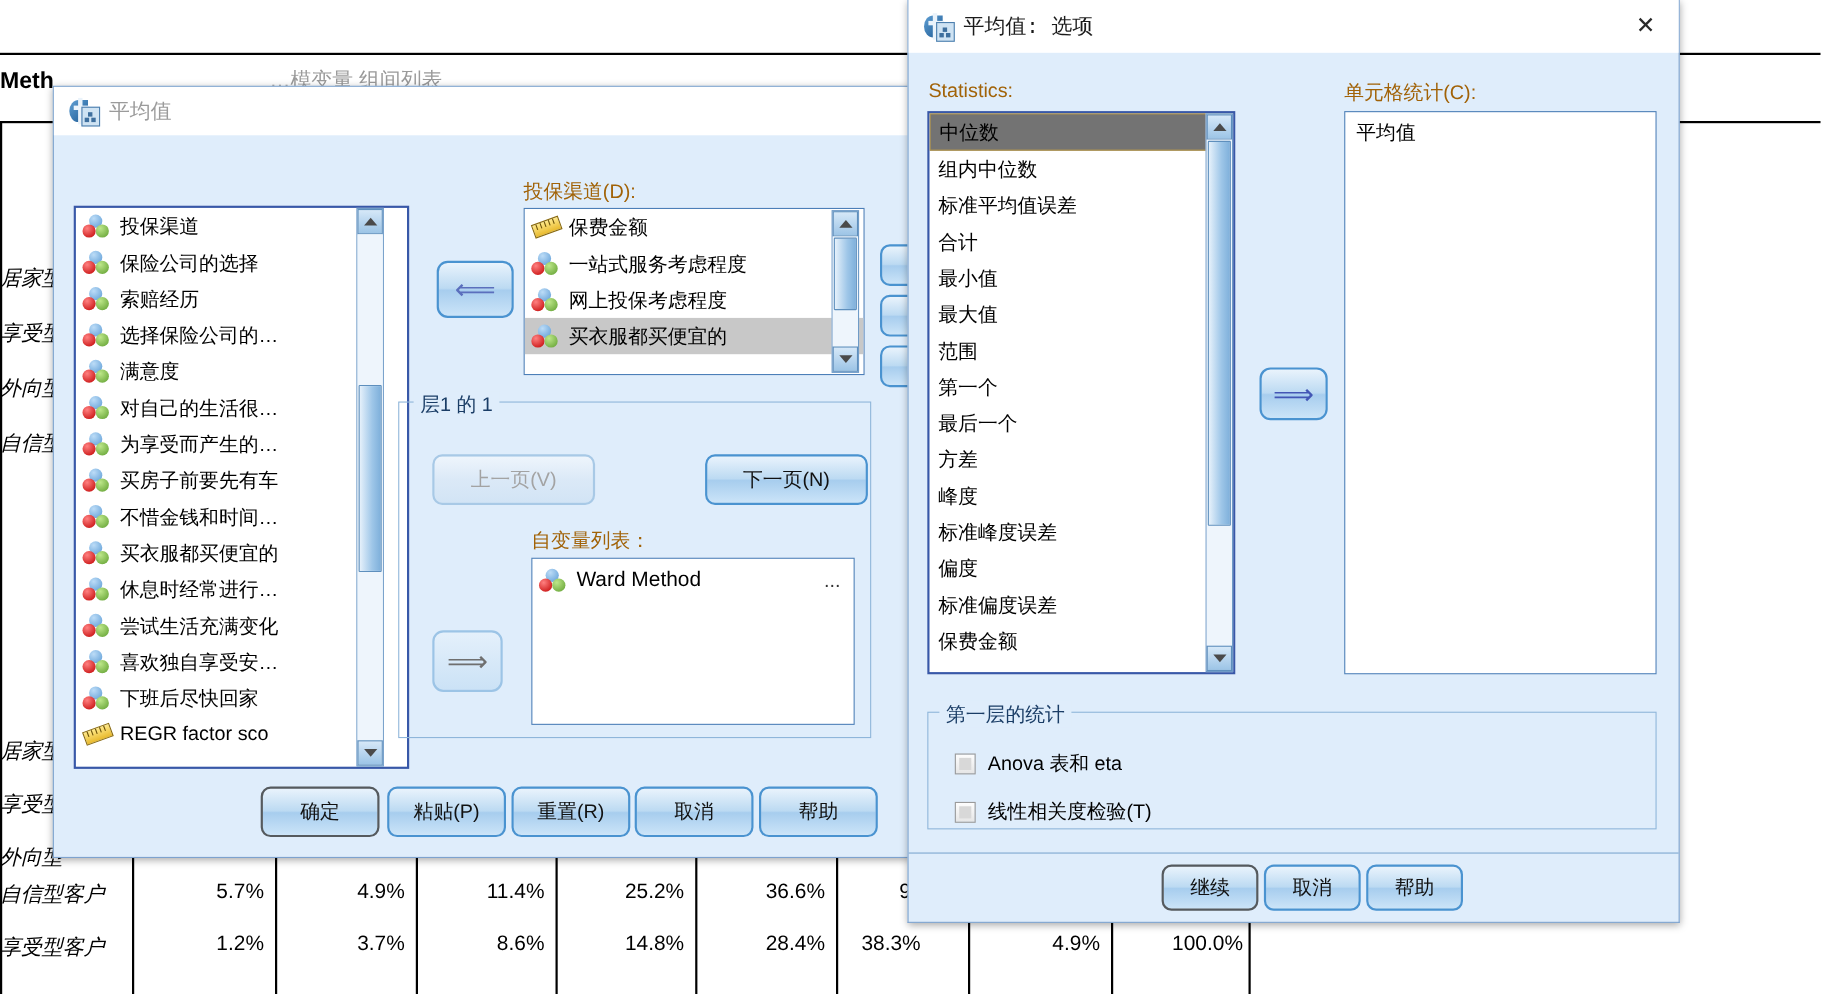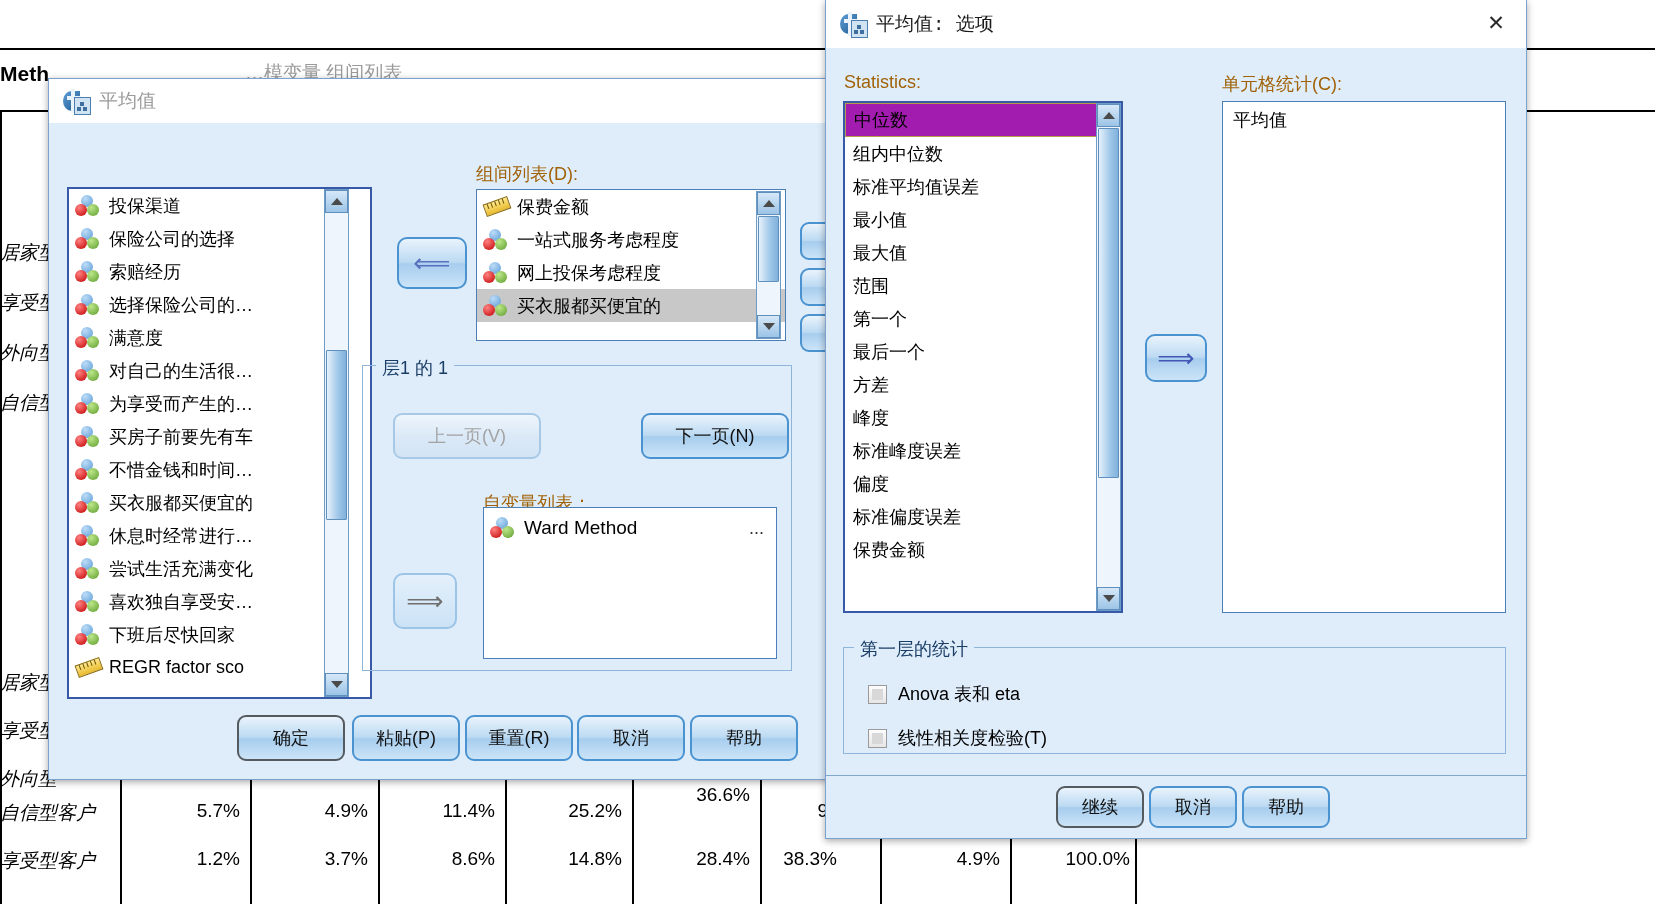--- a/index.html
+++ b/index.html
@@ -39,21 +39,21 @@
      justify-content:center;font-size:26px;color:#2a2a2a;cursor:default;}
 
   
   .lbl{position:absolute;font-size:18px;color:#a16207;white-space:nowrap;}
 
   
   .listbox{position:absolute;background:#fff;border:2px solid #3858a8;overflow:hidden;box-sizing:border-box;}
   .listbox.thin{border:1px solid #4c7fb8;}
   .litem{display:flex;align-items:center;height:33px;padding-left:6px;font-size:18px;white-space:nowrap;box-sizing:border-box;}
   .litem.sel-gray{background:#c8c8c8;}
-  .litem.sel-amber{background:#a21caf;border:1px solid #b99a4a;box-sizing:border-box;}
+  .litem.sel-amber{background:#737373;border:1px solid #b99a4a;box-sizing:border-box;}
   .ltext{margin-left:8px;overflow:hidden;text-overflow:clip;}
 
   
   .ico-nom{position:relative;width:26px;height:22px;flex:0 0 auto;}
   .ico-nom i{position:absolute;width:12px;height:12px;border-radius:50%;display:block;}
   .ico-nom i.r{left:0;top:9px;background:radial-gradient(circle at 35% 30%,#ff8080,#c00000);}
   .ico-nom i.g{left:12px;top:9px;background:radial-gradient(circle at 35% 30%,#bde78a,#5d9d2d);}
   .ico-nom i.b{left:6px;top:0px;background:radial-gradient(circle at 35% 30%,#bcdcf7,#5b9bd5);}
   
   .ico-scale{position:relative;width:26px;height:22px;flex:0 0 auto;}
@@ -122,21 +122,21 @@
   <div class="bg-rowlab" style="left:0px;top:390px;">自信型</div>
   <div class="bg-rowlab" style="left:0px;top:670px;">居家型</div>
   <div class="bg-rowlab" style="left:0px;top:718px;">享受型</div>
   <div class="bg-rowlab" style="left:0px;top:766px;">外向型</div>
 
   <div class="bg-rowlab" style="left:0px;top:800px;">自信型客户</div>
   <div class="bg-cell" style="left:130px;top:800px;width:110px;">5.7%</div>
   <div class="bg-cell" style="left:258px;top:800px;width:110px;">4.9%</div>
   <div class="bg-cell" style="left:385px;top:800px;width:110px;">11.4%</div>
   <div class="bg-cell" style="left:512px;top:800px;width:110px;">25.2%</div>
-  <div class="bg-cell" style="left:640px;top:784px;width:110px;">36.6%</div>
+  <div class="bg-cell" style="left:640px;top:800px;width:110px;">36.6%</div>
   <div class="bg-cell" style="left:768px;top:800px;width:60px;">9</div>
 
   <div class="bg-rowlab" style="left:0px;top:848px;">享受型客户</div>
   <div class="bg-cell" style="left:130px;top:848px;width:110px;">1.2%</div>
   <div class="bg-cell" style="left:258px;top:848px;width:110px;">3.7%</div>
   <div class="bg-cell" style="left:385px;top:848px;width:110px;">8.6%</div>
   <div class="bg-cell" style="left:512px;top:848px;width:110px;">14.8%</div>
   <div class="bg-cell" style="left:640px;top:848px;width:110px;">28.4%</div>
   <div class="bg-cell" style="left:727px;top:848px;width:110px;">38.3%</div>
   <div class="bg-cell" style="left:900px;top:848px;width:100px;">4.9%</div>
@@ -284,21 +284,21 @@
     <div class="thm" style="top:160px;height:170px;"></div>
     <div class="arw dn" style="position:absolute;left:0;right:0;bottom:0;">
         <span></span>
       </div>
   </div>
 
   <div class="btn arrowbtn" style="left:348px;top:158px;width:70px;height:52px;">
     <span class="arw-shape" style="color:#5b6fbd;">⟸</span>
   </div>
 
-  <div class="lbl" style="left:427px;top:83px;"><span>组间列表(D):</span></div>
+  <div class="lbl" style="left:427px;top:83px;"><span>投保渠道(D):</span></div>
   <div class="listbox thin" style="left:427px;top:110px;width:310px;height:152px;">
     <div class="litem">
         <span class="ico-scale">
           <b></b>
         </span>
         <span class="ltext">保费金额</span>
       </div>
     <div class="litem">
         <span class="ico-nom">
           <i class="b"></i>
@@ -338,21 +338,21 @@
   <div class="groupbox" style="left:313px;top:286px;width:430px;height:306px;"></div>
   <div class="group-leg" style="left:327px;top:277px;">层1 的 1</div>
 
   <div class="btn disabled" style="left:344px;top:334px;width:148px;height:46px;">
     <span>上一页(V)</span>
   </div>
   <div class="btn" style="left:592px;top:334px;width:148px;height:46px;">
     <span>下一页(N)</span>
   </div>
 
-  <div class="lbl" style="left:434px;top:412px;">自变量列表：</div>
+  <div class="lbl" style="left:434px;top:400px;">自变量列表：</div>
 
   <div class="listbox thin" style="left:434px;top:428px;width:294px;height:152px;">
     <div class="litem" style="height:40px;">
       <span class="ico-nom">
           <i class="b"></i>
           <i class="r"></i>
           <i class="g"></i>
         </span>
       <span class="ltext" style="font-size:19px;">Ward Method</span>
       <span style="margin-left:auto;margin-right:12px;color:#333;">...</span>
@@ -410,20 +410,23 @@
     <div class="litem sel-amber" style="height:34px;">
         <span class="ltext" style="margin-left:2px;">中位数</span>
       </div>
     <div class="litem">
         <span class="ltext" style="margin-left:2px;">组内中位数</span>
       </div>
     <div class="litem">
         <span class="ltext" style="margin-left:2px;">标准平均值误差</span>
       </div>
     <div class="litem">
+        <span class="ltext" style="margin-left:2px;">合计</span>
+      </div>
+    <div class="litem">
         <span class="ltext" style="margin-left:2px;">最小值</span>
       </div>
     <div class="litem">
         <span class="ltext" style="margin-left:2px;">最大值</span>
       </div>
     <div class="litem">
         <span class="ltext" style="margin-left:2px;">范围</span>
       </div>
     <div class="litem">
         <span class="ltext" style="margin-left:2px;">第一个</span>

